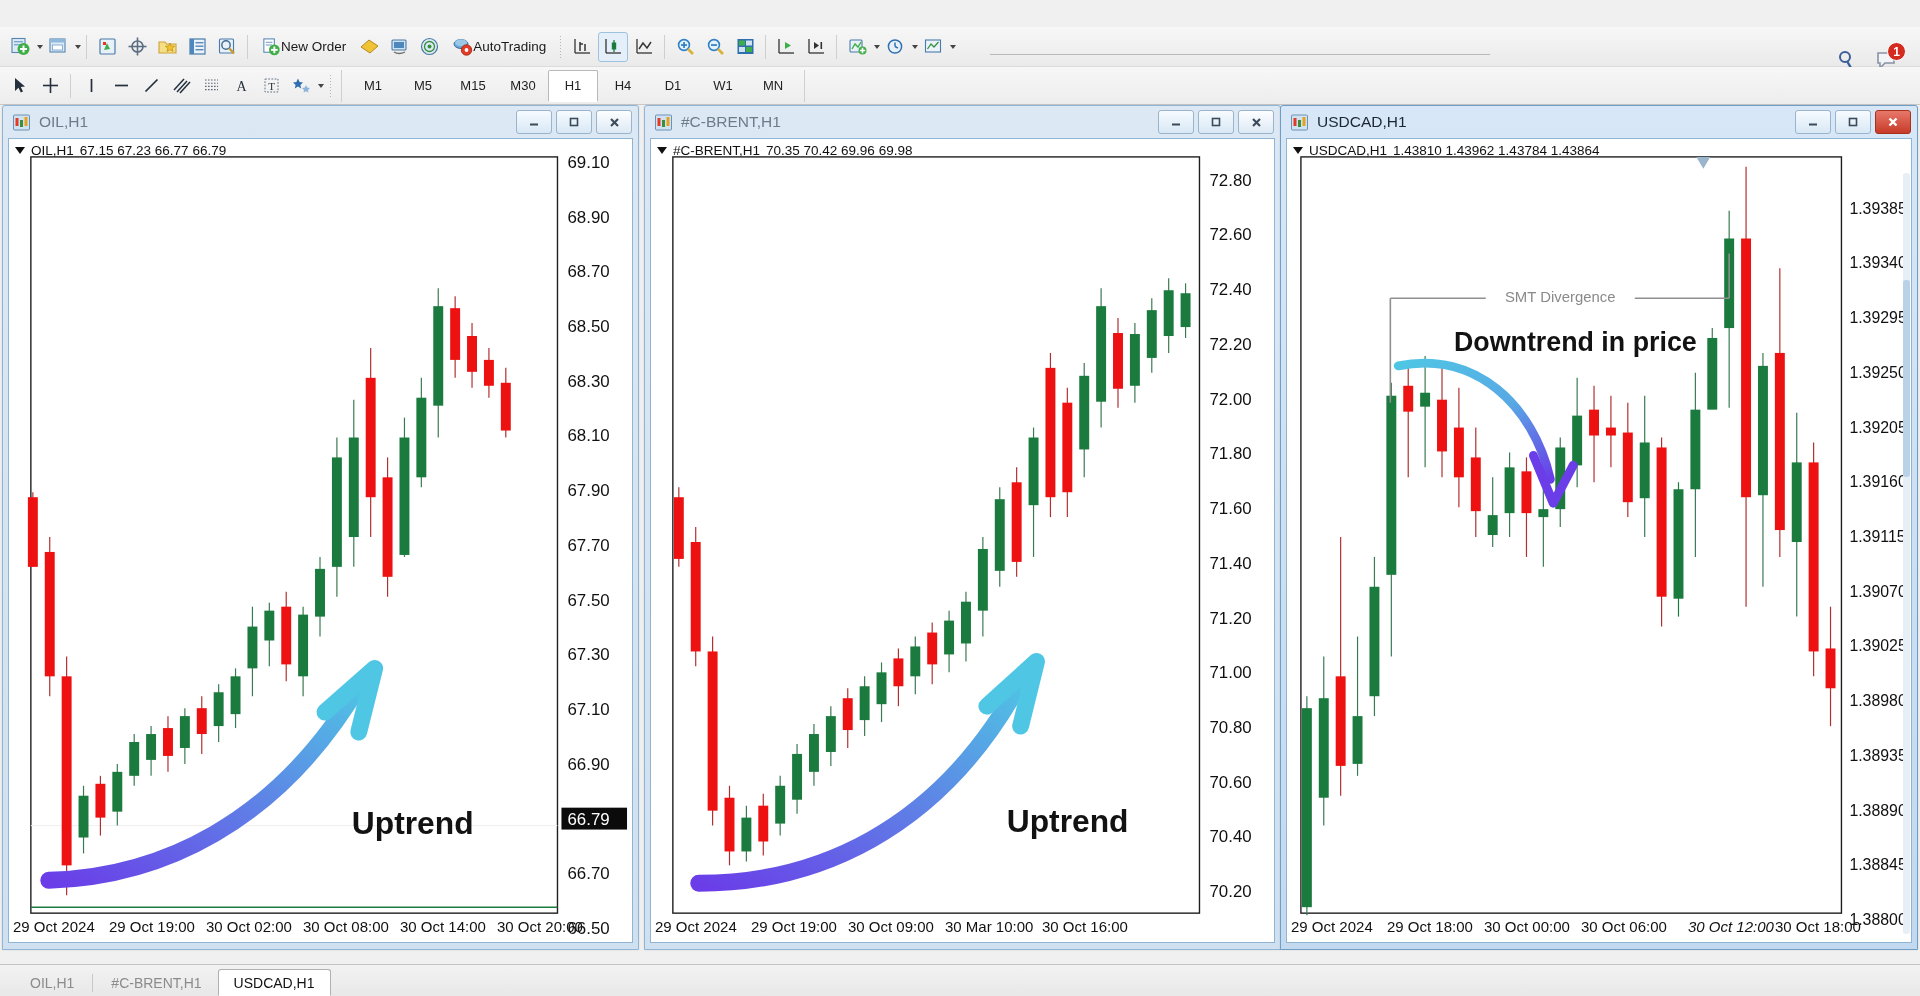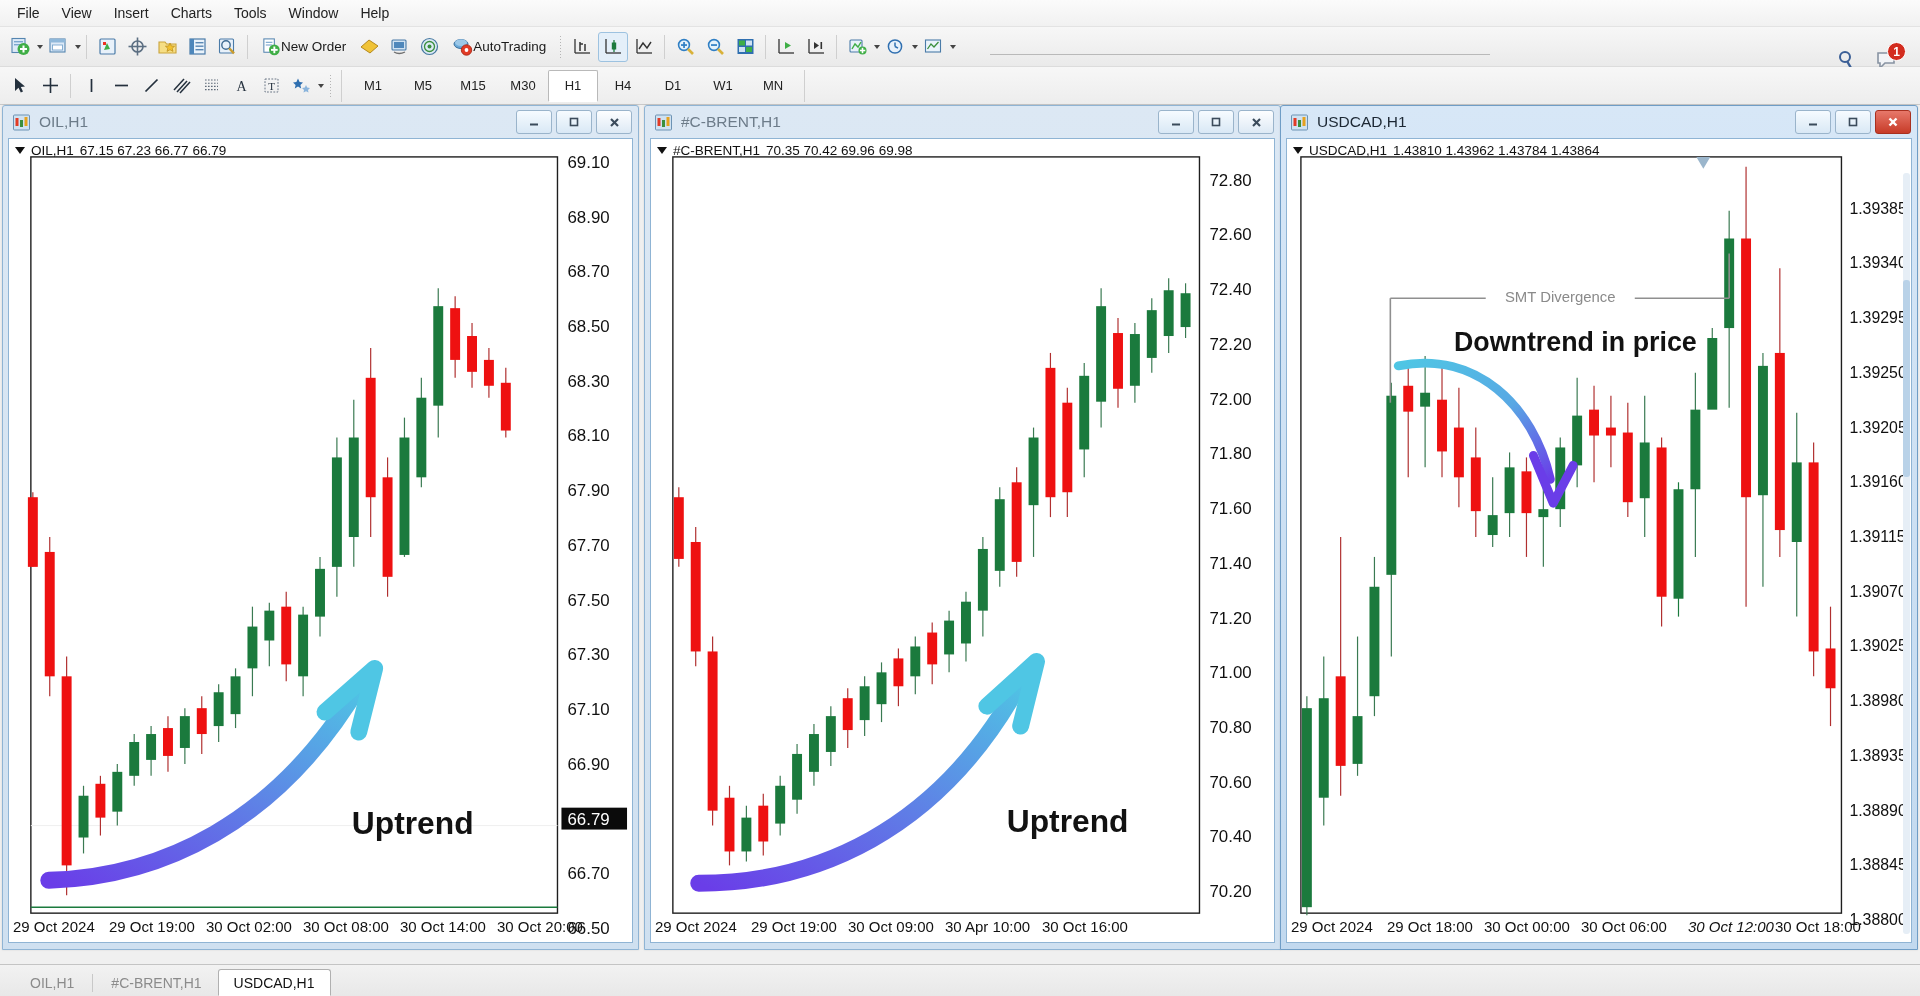--- a/index.html
+++ b/index.html
@@ -125,29 +125,20 @@
   .tabsep{width:1px;height:18px;background:#c8c8c8;margin:0 2px 4px 2px;}
 
   .scroll-v{position:absolute;right:1px;top:34px;bottom:8px;width:7px;background:#e6eef6;border-radius:3px;}
   .scroll-v i{position:absolute;left:0;top:14%;width:7px;height:26%;background:#b9d2e8;border-radius:3px;display:block;}
 </style>
 </head>
 <body>
 
 <div class="app">
 
-  <div class="menubar">
-    <div class="mi">File</div>
-    <div class="mi">View</div>
-    <div class="mi">Insert</div>
-    <div class="mi">Charts</div>
-    <div class="mi">Tools</div>
-    <div class="mi">Window</div>
-    <div class="mi">Help</div>
-  </div>
 
   <div class="toolbar">
 
     <div class="tbtn">
       <svg width="21" height="21" viewBox="0 0 21 21">
         <rect x="2" y="2.5" width="13" height="14" fill="#dce9f7" stroke="#5585b0" stroke-width="1.1"></rect>
         <rect x="4" y="5" width="9" height="1.4" fill="#7aa7ce"></rect>
         <rect x="4" y="8" width="9" height="1.4" fill="#7aa7ce"></rect>
         <circle cx="13.5" cy="13" r="6" fill="#3fae46"></circle>
         <rect x="12.5" y="9.5" width="2" height="7" fill="#fff"></rect>
@@ -848,21 +839,21 @@
               <text x="562" y="652">70.60</text>
               <text x="562" y="707">70.40</text>
               <text x="562" y="762">70.20</text>
             </g>
           </svg>
         </div>
         <div style="position:absolute;left:0;right:0;bottom:2px;height:22px;font-size:15px;color:#111;">
           <span style="position:absolute;left:4px;">29 Oct 2024</span>
           <span style="position:absolute;left:100px;">29 Oct 19:00</span>
           <span style="position:absolute;left:197px;">30 Oct 09:00</span>
-          <span style="position:absolute;left:294px;">30 Apr 10:00</span>
+          <span style="position:absolute;left:294px;">30 Mar 10:00</span>
           <span style="position:absolute;left:391px;">30 Oct 16:00</span>
           <span style="position:absolute;left:488px;margin-top:47px;">31 Oct 01:00</span>
         </div>
       </div>
     </div>
 
     <div class="cwin active" style="left:1280px;width:638px;">
       <div class="ctitle">
         <svg width="19" height="19" viewBox="0 0 19 19">
           <rect x="1.5" y="2" width="16" height="15" rx="1" fill="#cfe2f2" stroke="#6d93b4" stroke-width="1"></rect>

